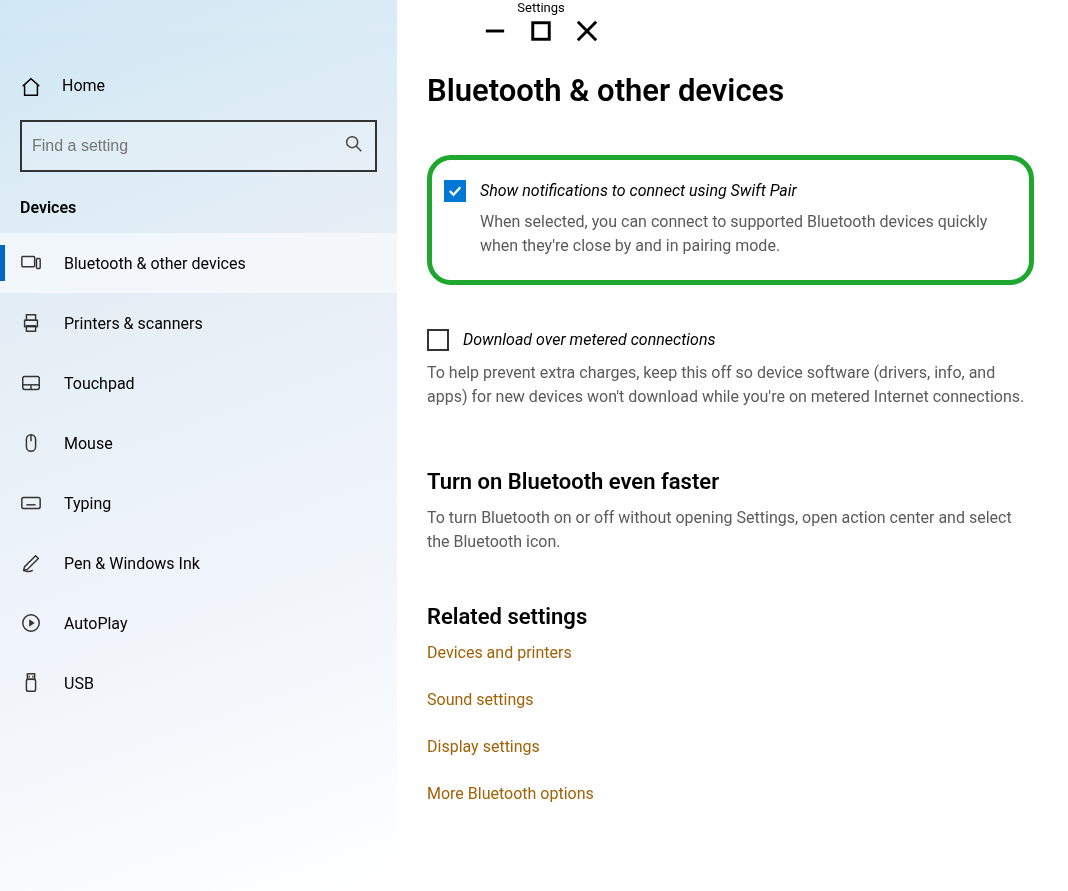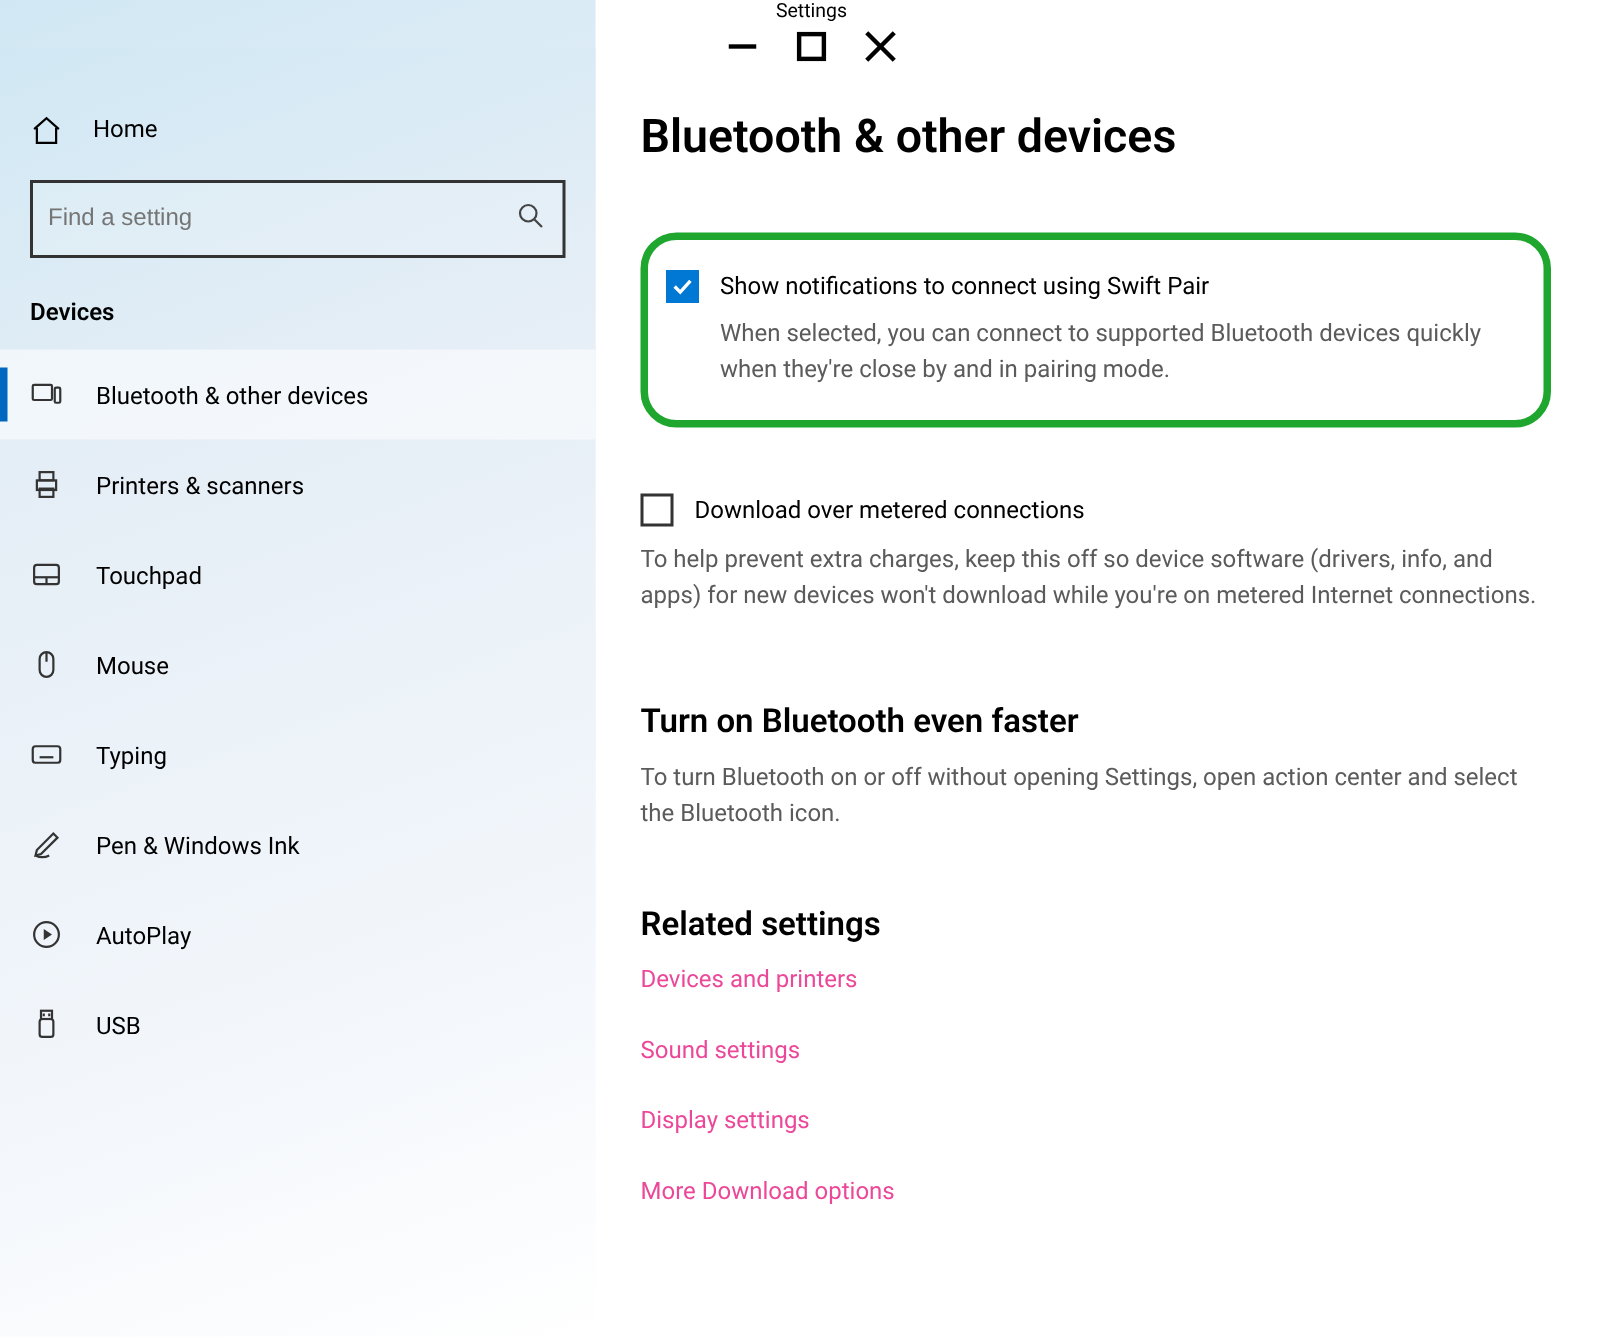--- a/index.html
+++ b/index.html
@@ -134,20 +134,21 @@
   }
   .checkbox.checked {
     background: #0078d4;
     border-color: #0078d4;
     color: #fff;
     font-size: 15px;
   }
   .option-label {
     font-size: 16px;
     padding-top: 1px;
+    font-style: italic;
   }
   .option-desc {
     font-size: 16px;
     color: #5b5b5b;
     margin-top: 10px;
     line-height: 1.5;
   }
   .section {
     margin-bottom: 60px;
   }
@@ -157,21 +158,21 @@
     margin-bottom: 12px;
   }
   .section-desc {
     font-size: 16px;
     color: #5b5b5b;
     line-height: 1.5;
   }
   .related-links { margin-top: 14px; }
   .related-links a {
     display: block;
-    color: #ec4899;
+    color: #a16207;
     font-size: 16px;
     text-decoration: none;
     margin-bottom: 28px;
   }
   svg { width: 22px; height: 22px; fill: none; stroke: currentColor; stroke-width: 1.6; }
 </style>
 </head>
 <body>
 
 <div class="titlebar">
@@ -341,17 +342,17 @@
       <div class="section-heading">Turn on Bluetooth even faster</div>
       <div class="section-desc">To turn Bluetooth on or off without opening Settings, open action center and select the Bluetooth icon.</div>
     </div>
 
     <div class="section">
       <div class="section-heading">Related settings</div>
       <div class="related-links">
         <a href="#">Devices and printers</a>
         <a href="#">Sound settings</a>
         <a href="#">Display settings</a>
-        <a href="#">More Download options</a>
+        <a href="#">More Bluetooth options</a>
       </div>
     </div>
   </div>
 </div>
 
 </body></html>

